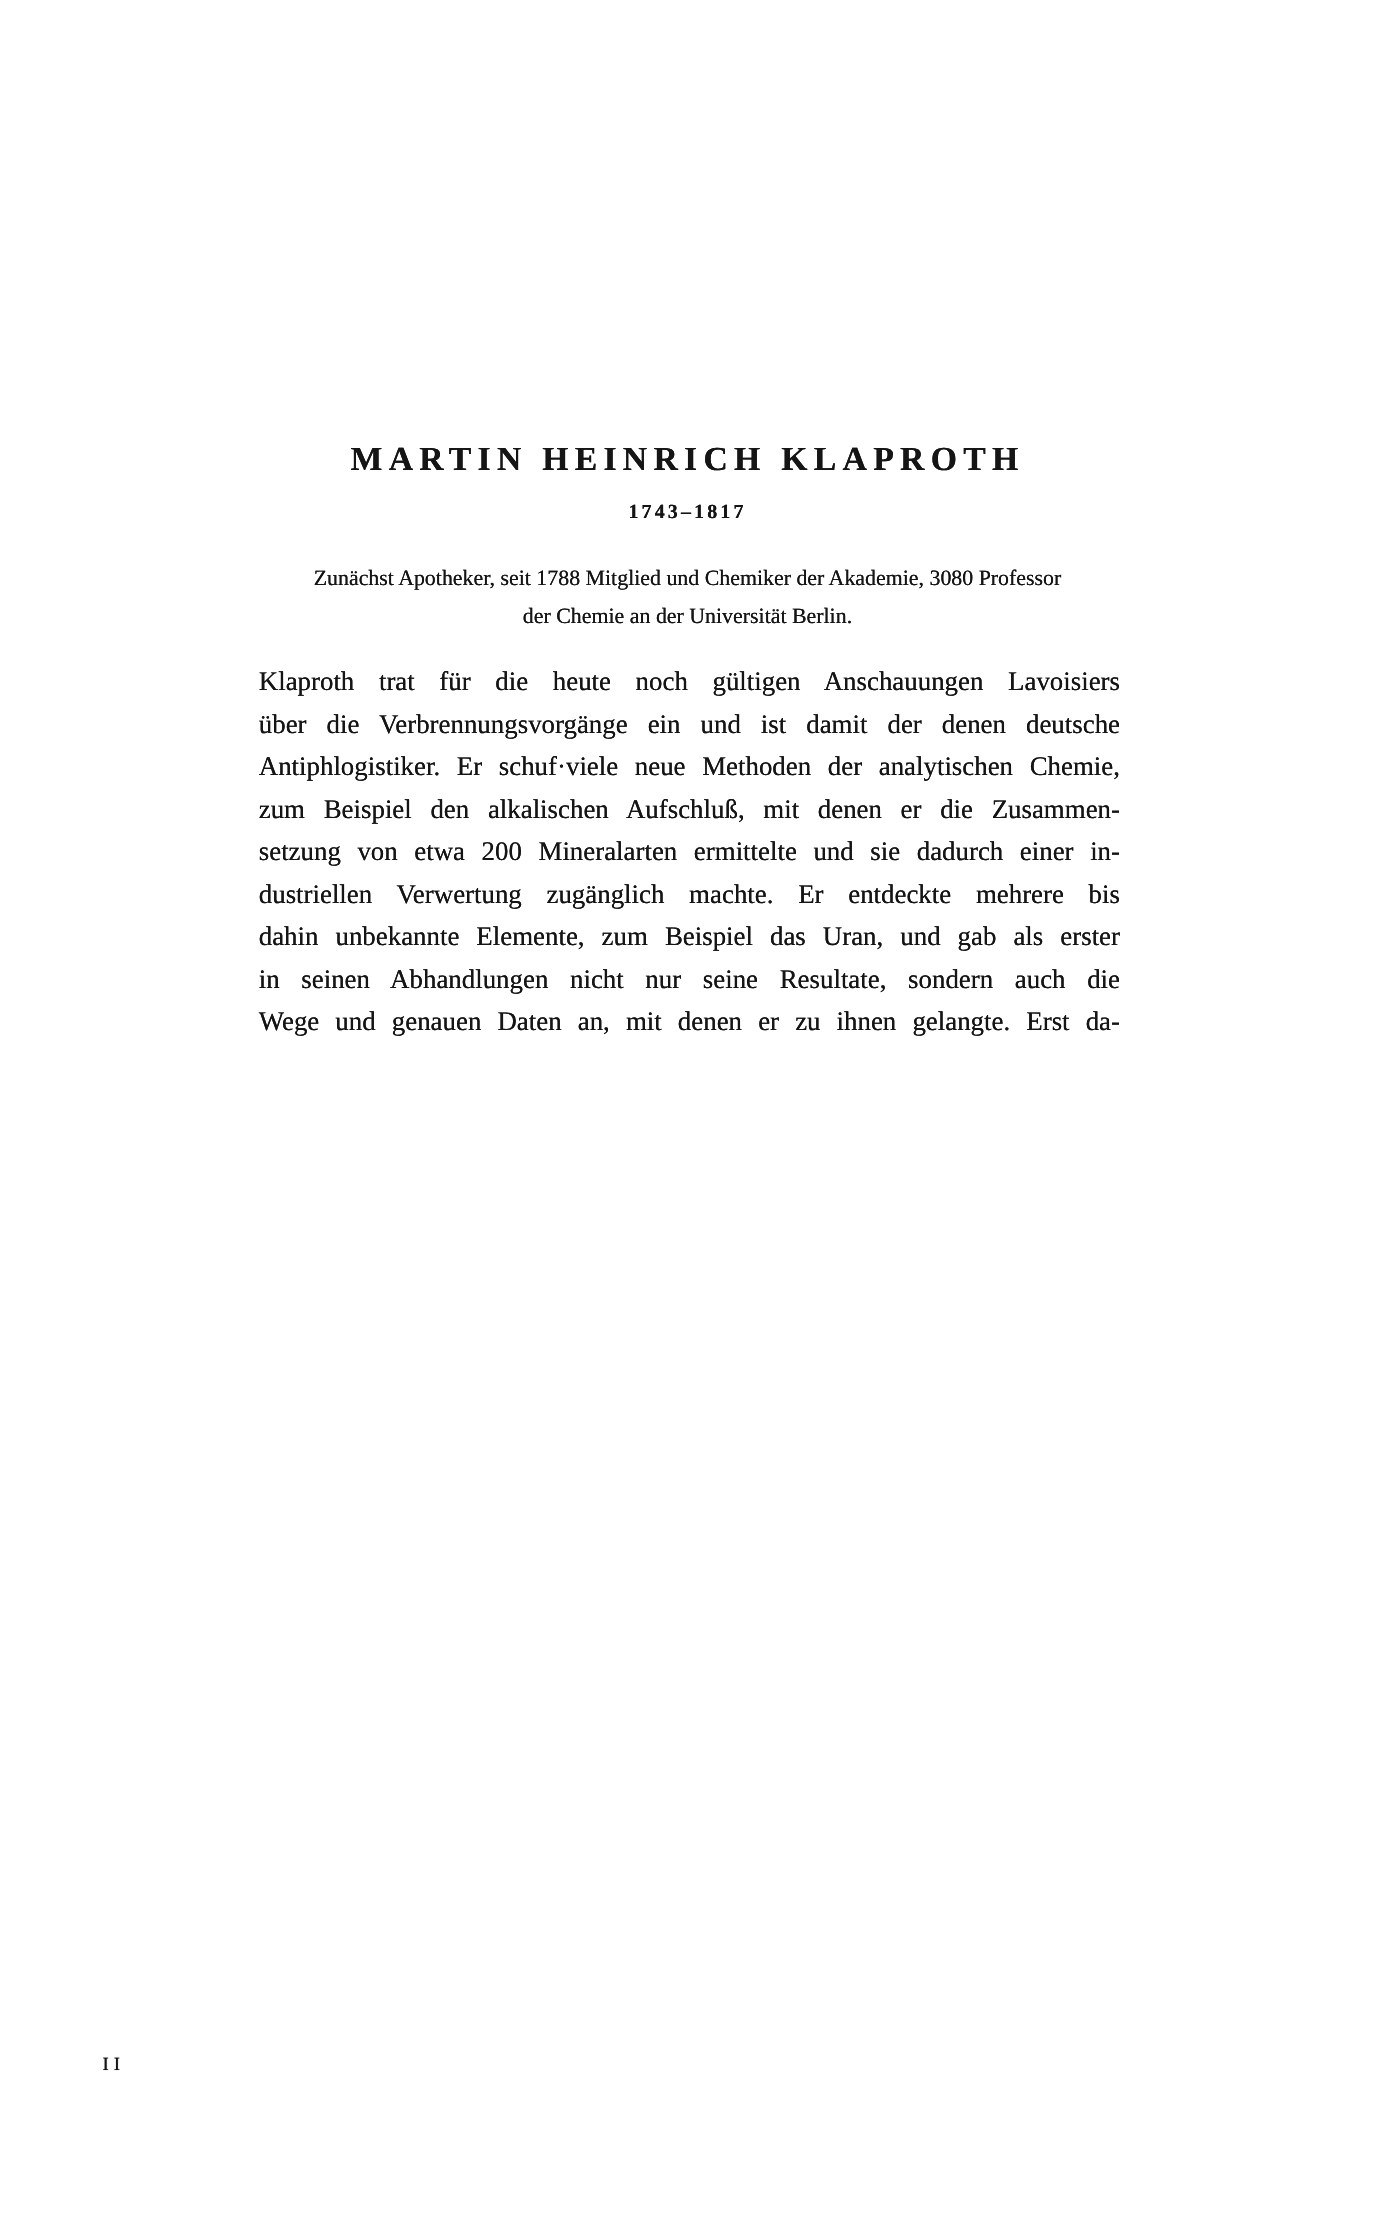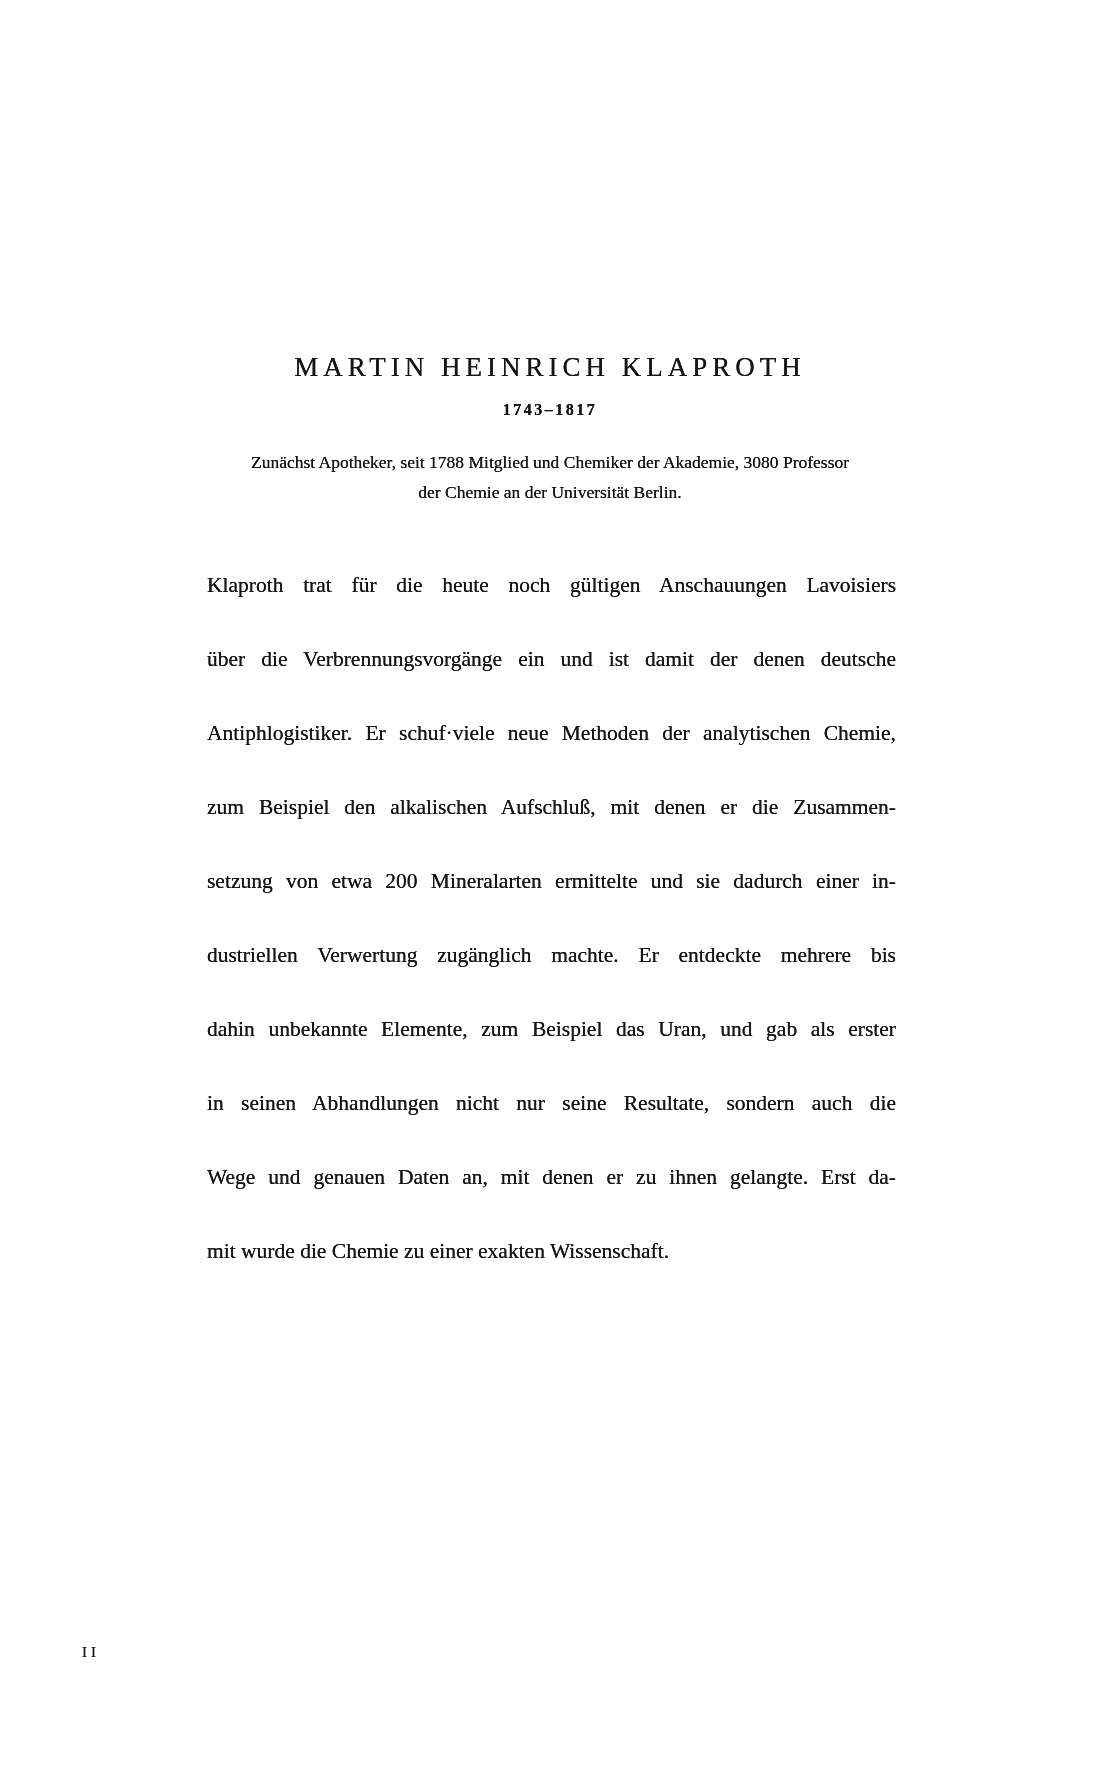--- a/index.html
+++ b/index.html
@@ -18,21 +18,21 @@
     background: #ffffff;
   }
   .doc-title {
     position: absolute;
     top: 352px;
     left: 0;
     width: 1100px;
     text-align: center;
     font-size: 27px;
     letter-spacing: 5px;
-    font-weight: normal;
+    font-weight: bold;
     text-shadow: 0 0 0.5px currentColor;
     margin: 0;
   }
   .doc-dates {
     position: absolute;
     top: 401px;
     left: 0;
     width: 1100px;
     text-align: center;
     font-size: 16px;
@@ -55,21 +55,20 @@
     top: 528px;
     left: 207px;
     width: 689px;
     font-size: 21.5px;
     line-height: 34px;
     text-shadow: 0 0 0.4px currentColor;
   }
   .doc-body .line {
     text-align: justify;
     text-align-last: justify;
-    margin-top: 40px;
   }
   .doc-body .line.last {
     text-align-last: left;
   }
   .page-number {
     position: absolute;
     top: 1644px;
     left: 82px;
     font-size: 15px;
     letter-spacing: 4px;
@@ -93,18 +92,17 @@
   <div class="doc-body">
       <div class="line">Klaproth trat für die heute noch gültigen Anschauungen Lavoisiers</div>
       <div class="line">über die Verbrennungsvorgänge ein und ist damit der denen deutsche</div>
       <div class="line">Antiphlogistiker. Er schuf·viele neue Methoden der analytischen Chemie,</div>
       <div class="line">zum Beispiel den alkalischen Aufschluß, mit denen er die Zusammen-</div>
       <div class="line">setzung von etwa 200 Mineralarten ermittelte und sie dadurch einer in-</div>
       <div class="line">dustriellen Verwertung zugänglich machte. Er entdeckte mehrere bis</div>
       <div class="line">dahin unbekannte Elemente, zum Beispiel das Uran, und gab als erster</div>
       <div class="line">in seinen Abhandlungen nicht nur seine Resultate, sondern auch die</div>
       <div class="line">Wege und genauen Daten an, mit denen er zu ihnen gelangte. Erst da-</div>
-      <div class="line last">mit wurde die Chemie zu einer exakten Wissenschaft.</div>
     </div>
 
   <div class="page-number">II</div>
 
 </div>
 
 </body></html>

